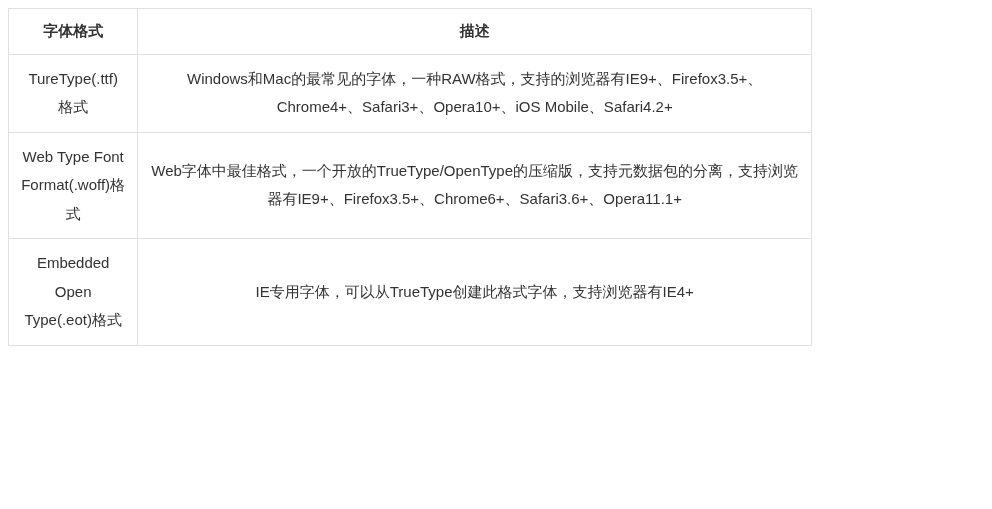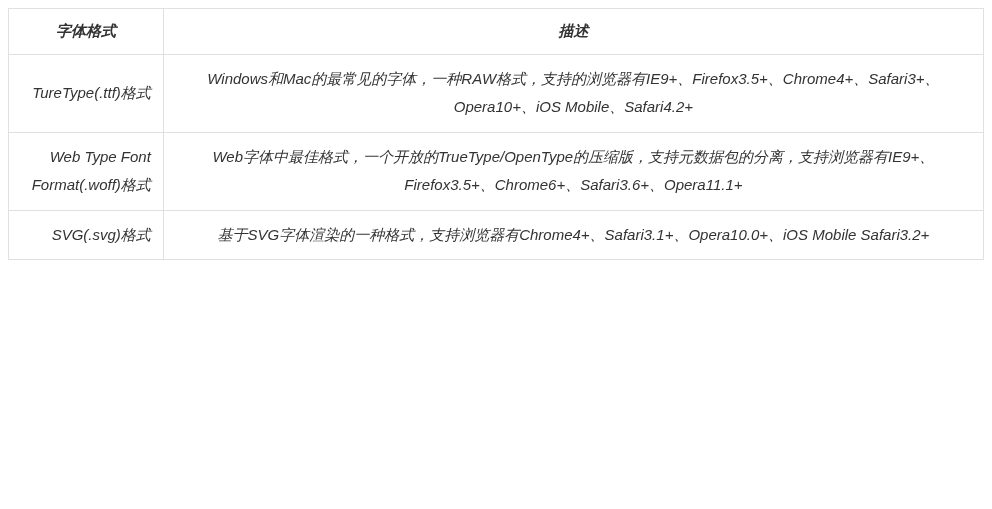--- a/index.html
+++ b/index.html
@@ -7,42 +7,40 @@
       padding: 0;
       box-sizing: border-box;
     }
     body {
       font-family: -apple-system, BlinkMacSystemFont, "Segoe UI", "PingFang SC", "Microsoft YaHei", sans-serif;
       background: #fff;
       padding: 8px;
     }
     table {
       border-collapse: collapse;
-      width: 976px;
+      width: 804px;
       background: #fff;
-      font-style: italic;
     }
     th, td {
       border: 1px solid #e0e0e0;
       padding: 10px 12px;
       text-align: center;
       vertical-align: middle;
       font-size: 15px;
       color: #333;
       line-height: 1.9;
     }
     th {
       font-weight: 700;
       background: #fff;
       padding: 8px 12px;
     }
     td.format-col {
       width: 155px;
       word-break: break-word;
-      text-align: right;
     }
     td.desc-col {
       width: 821px;
     }
   </style>
 </head>
 <body>
 
 <table>
   <thead>
@@ -54,17 +52,17 @@
   <tbody>
     <tr>
       <td class="format-col">TureType(.ttf)格式</td>
       <td class="desc-col">Windows和Mac的最常见的字体，一种RAW格式，支持的浏览器有IE9+、Firefox3.5+、Chrome4+、Safari3+、Opera10+、iOS Mobile、Safari4.2+</td>
     </tr>
     <tr>
       <td class="format-col">Web Type Font Format(.woff)格式</td>
       <td class="desc-col">Web字体中最佳格式，一个开放的TrueType/OpenType的压缩版，支持元数据包的分离，支持浏览器有IE9+、Firefox3.5+、Chrome6+、Safari3.6+、Opera11.1+</td>
     </tr>
     <tr>
-      <td class="format-col">SVG(.svg)格式</td>
-      <td class="desc-col">基于SVG字体渲染的一种格式，支持浏览器有Chrome4+、Safari3.1+、Opera10.0+、iOS Mobile Safari3.2+</td>
+      <td class="format-col">Embedded Open Type(.eot)格式</td>
+      <td class="desc-col">IE专用字体，可以从TrueType创建此格式字体，支持浏览器有IE4+</td>
     </tr>
   </tbody>
 </table>
 
 </body></html>

